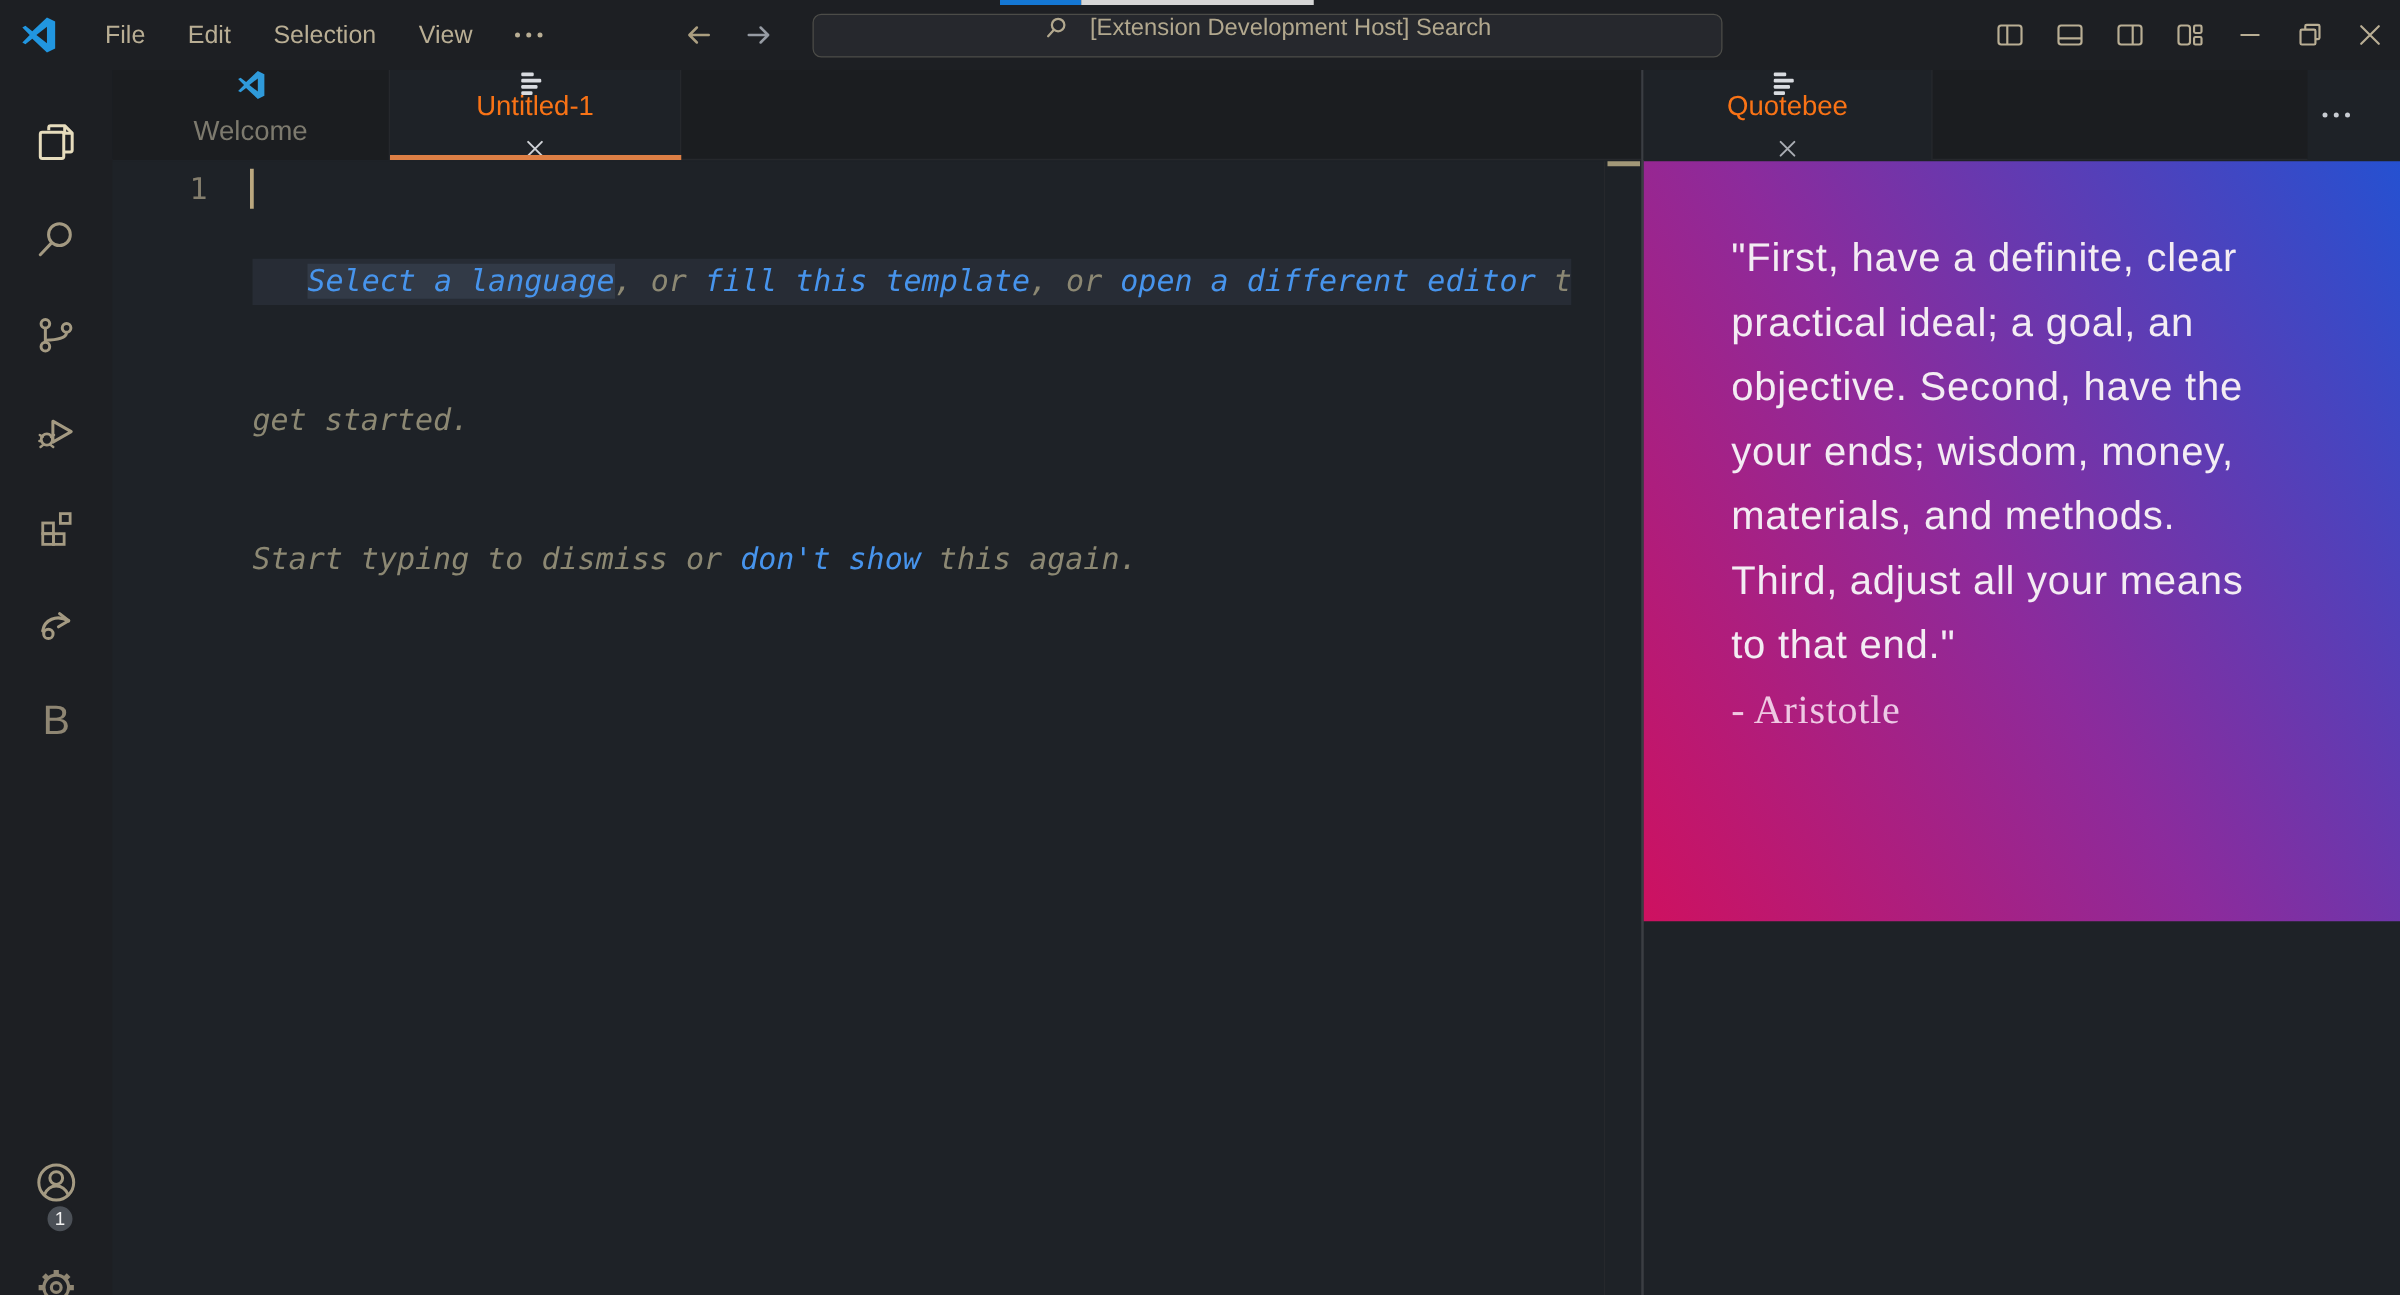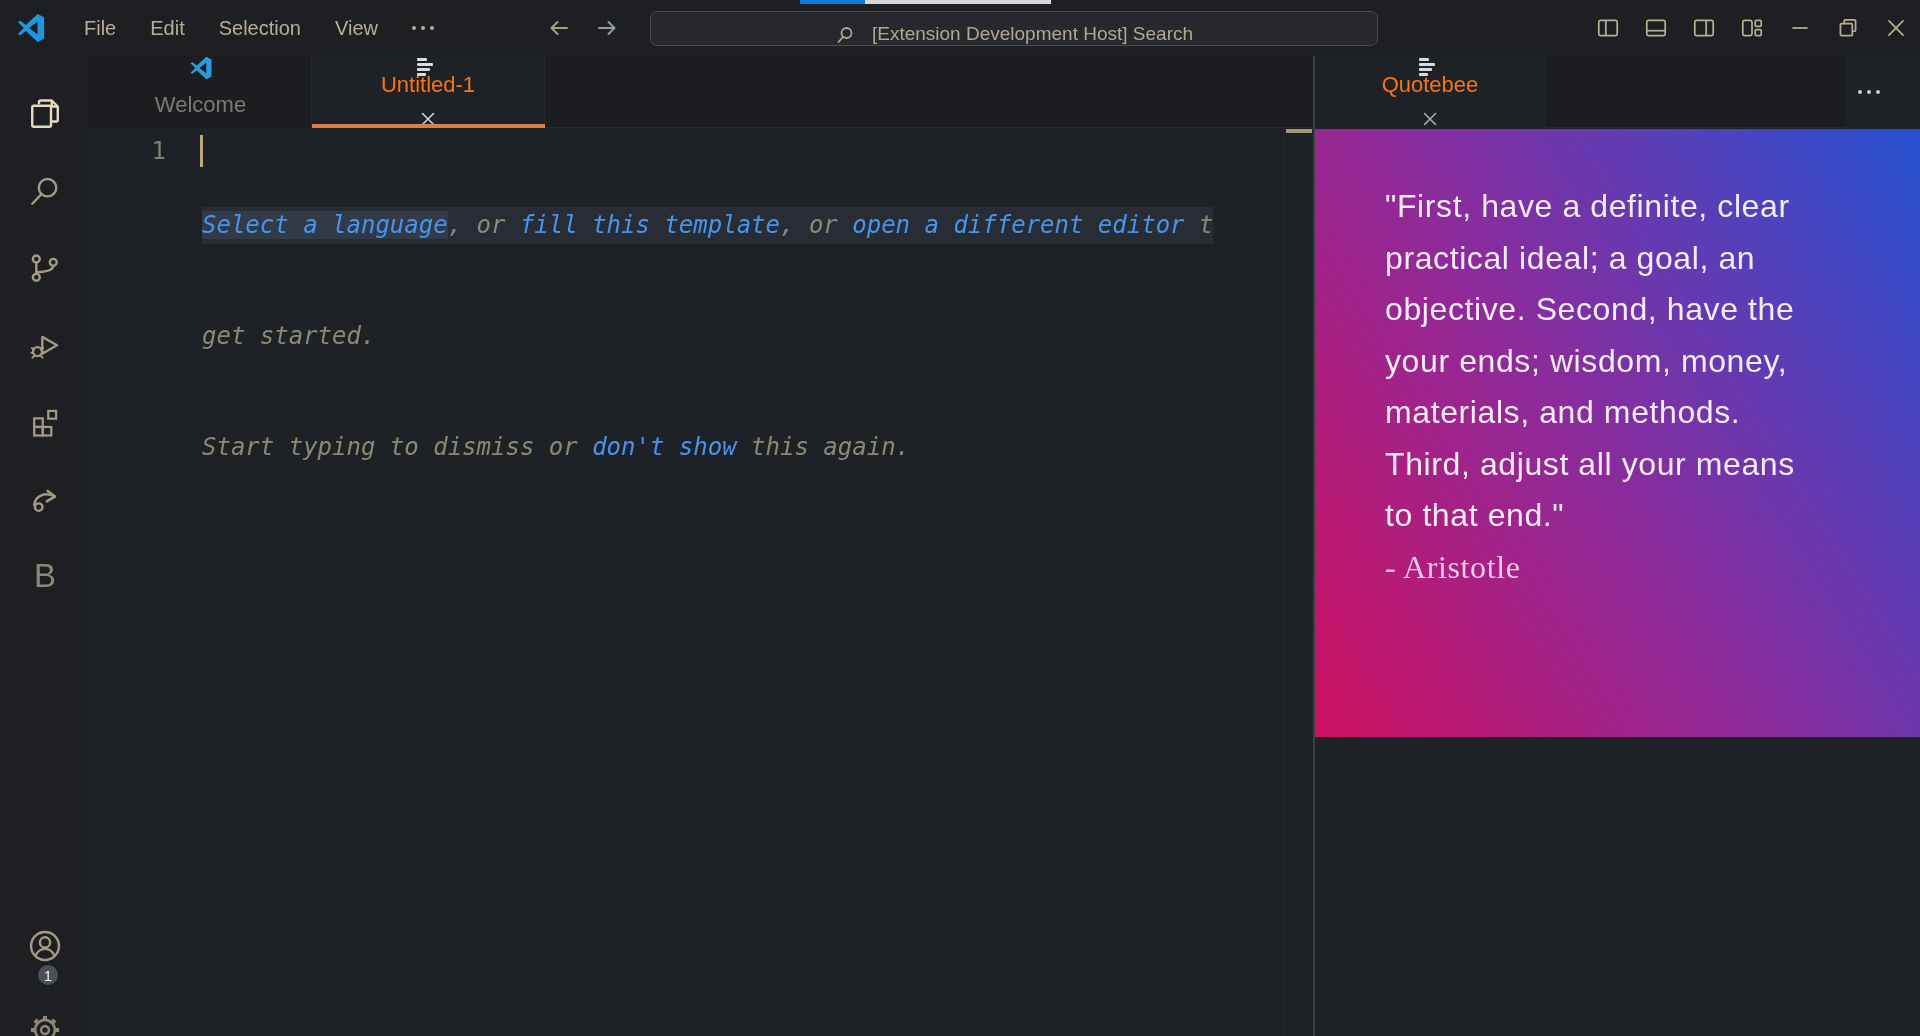--- a/index.html
+++ b/index.html
@@ -15,21 +15,21 @@
   .titlebar { position:absolute; left:0; top:0; width:1920px; height:56px; background:#1d1f23; }
   .menu-row { position:absolute; left:16px; top:0; height:56px; display:flex; align-items:center; gap:6px; }
   .logo { width:30px; height:30px; margin-right:18px; }
   .menu-item { padding:4px 14px; font-size:20px; color:#b9ae94; border-radius:6px; cursor:default; }
   .menu-dots { display:flex; gap:5px; padding:10px 14px; align-items:center; }
   .menu-dots i, .kebab i { display:block; width:4px; height:4px; border-radius:50%; background:#b9ae94; }
   .nav-arrow { position:absolute; top:14px; width:28px; height:28px; }
   .searchbox {
     position:absolute; left:650px; top:11px; width:728px; height:35px;
     background:#26282d; border:1px solid #4c4c48; border-radius:7px;
-    display:flex; align-items:flex-end; justify-content:center; gap:17px;
+    display:flex; align-items:flex-start; justify-content:center; gap:17px;
     color:#b2a88e; font-size:19px;
   }
   .win-icons { position:absolute; right:0; top:0; height:56px; display:flex; align-items:center; }
   .win-icon { width:48px; height:56px; display:flex; align-items:center; justify-content:center; }
   .progress-track { position:absolute; top:0; height:4px; }
 
   
   .activitybar { position:absolute; left:0; top:56px; width:90px; height:980px; background:#1d1f23; }
   .act-icon { position:absolute; left:27px; width:36px; height:36px; color:#a49a82; }
   .act-icon.active { color:#e6dcbd; }
@@ -55,21 +55,21 @@
   .kebab.warm i { background:#c79e6e; }
   .kebab.light i { background:#c9cdd2; }
 
   .editor-body { position:absolute; left:90px; top:129px; width:1193px; height:907px; background:#1e2227; }
   .gutter { position:absolute; left:56px; top:4px; width:20px; text-align:right;
     font-family:"DejaVu Sans Mono", monospace; font-size:24px; color:#847e6d; line-height:37px; }
   .hint { position:absolute; left:112px; top:4px; font-family:"DejaVu Sans Mono", monospace;
     font-style:italic; font-size:24px; line-height:37px; color:#8c8873; white-space:pre; }
   .hint .bgline { background:#272c35; display:inline-block; }
   .hint .link { color:#4794ec; font-style:italic; }
-  .hint .link.focus { background:#323a47; }
+  .hint .link.focus { background:#323a47;margin-left:44px; }
   .cursor { position:absolute; left:110px; top:6px; width:2.5px; height:32px; background:#bba87f; }
   .scroll-edge { position:absolute; left:1283px; top:129px; width:1px; height:907px; background:#26282c; }
   .scroll-mark { position:absolute; left:1286px; top:129px; width:26px; height:4px; background:#a29878; }
   .sash { position:absolute; left:1313px; top:56px; width:2px; height:980px; background:#3b3e43; }
 
   
   .tabbar.panel { left:1315px; width:531px; }
   .panel-actions { position:absolute; left:1858px; top:78px; }
   .quote-card { position:absolute; left:1315px; top:129px; width:605px; height:608px;
     background:linear-gradient(58deg, #ce1160 0%, #8c2b9c 46%, #2551d1 100%); }

